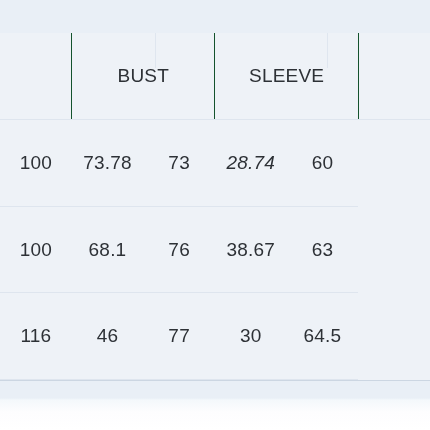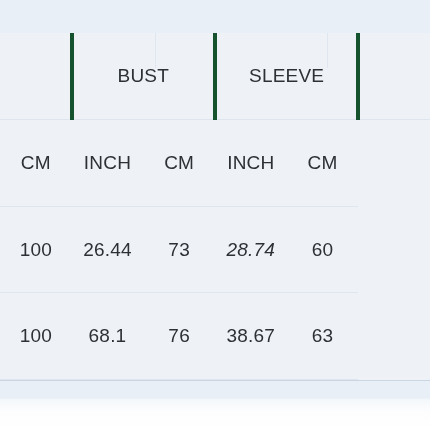--- a/index.html
+++ b/index.html
@@ -48,21 +48,21 @@
     text-align: center;
     vertical-align: middle;
     font-size: 19px;
     color: #2d3136;
     letter-spacing: 0.2px;
     background: #eef2f7;
     border-bottom: 1px solid #dee5ee;
   }
 
   
-  td.vdiv-right { border-right: 4px solid #14532d; }
+  td.vdiv-right { border-right: 1px solid #14532d; }
 
   
   td.inch {
     background: #c93a3a;
     color: #ffffff;
     border-bottom: 1px solid #c93a3a;
   }
 
   
   tr.group-row { height: 35px; }
@@ -127,45 +127,45 @@
   <table id="size-table">
     <tbody>
 
       <tr class="group-row">
         <td class="ghost vdiv-right"></td>
         <td class="group-cell vdiv-right" colspan="2">BUST</td>
         <td class="group-cell vdiv-right" colspan="2">SLEEVE</td>
         <td class="group-cell"></td>
       </tr>
 
-      <tr class="sub-row">
-        <td>CM</td>
-        <td class="inch">INCH</td>
-        <td>CM</td>
-        <td class="inch">INCH</td>
-        <td>CM</td>
-      </tr>
 
       <tr>
         <td style="width: 76px; text-align: center;">100</td>
-        <td class="inch" style="width: 79px;">26.44</td>
+        <td class="inch" style="width: 79px;">73.78</td>
         <td style="width: 92px; margin-top: 6px;">73</td>
         <td class="inch" style="width: 80px; font-style: italic;">28.74</td>
         <td style="width: 103px;">60</td>
       </tr>
 
 
       <tr>
         <td>100</td>
         <td class="inch">68.1</td>
         <td>76</td>
         <td class="inch">38.67</td>
         <td>63</td>
       </tr>
 
+      <tr>
+        <td>116</td>
+        <td class="inch">46</td>
+        <td>77</td>
+        <td class="inch">30</td>
+        <td>64.5</td>
+      </tr>
 
 
     </tbody>
   </table>
 
   <div class="hdr-sep s1"></div>
   <div class="hdr-sep s2"></div>
 
   <div id="bottom-rule"></div>
 

